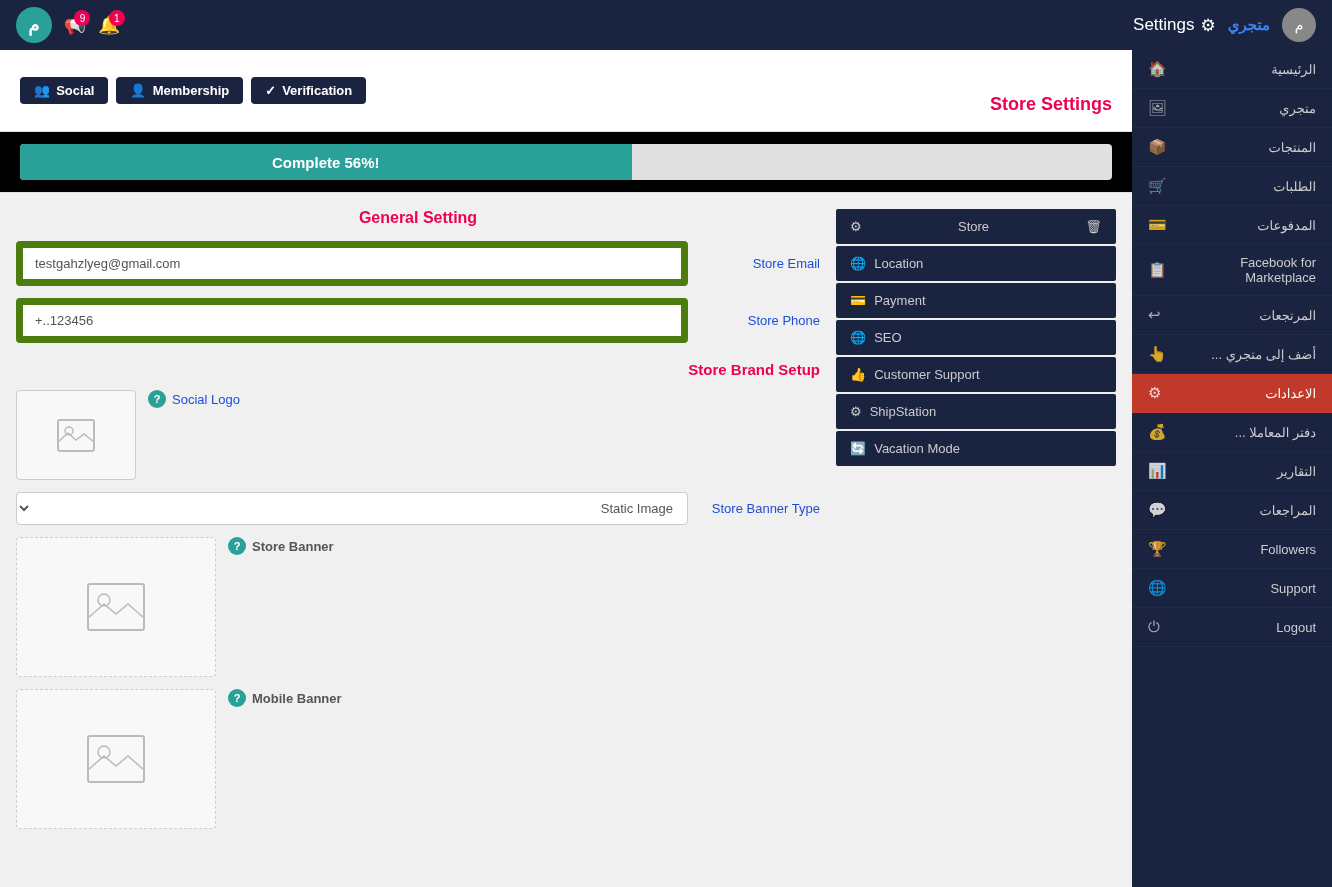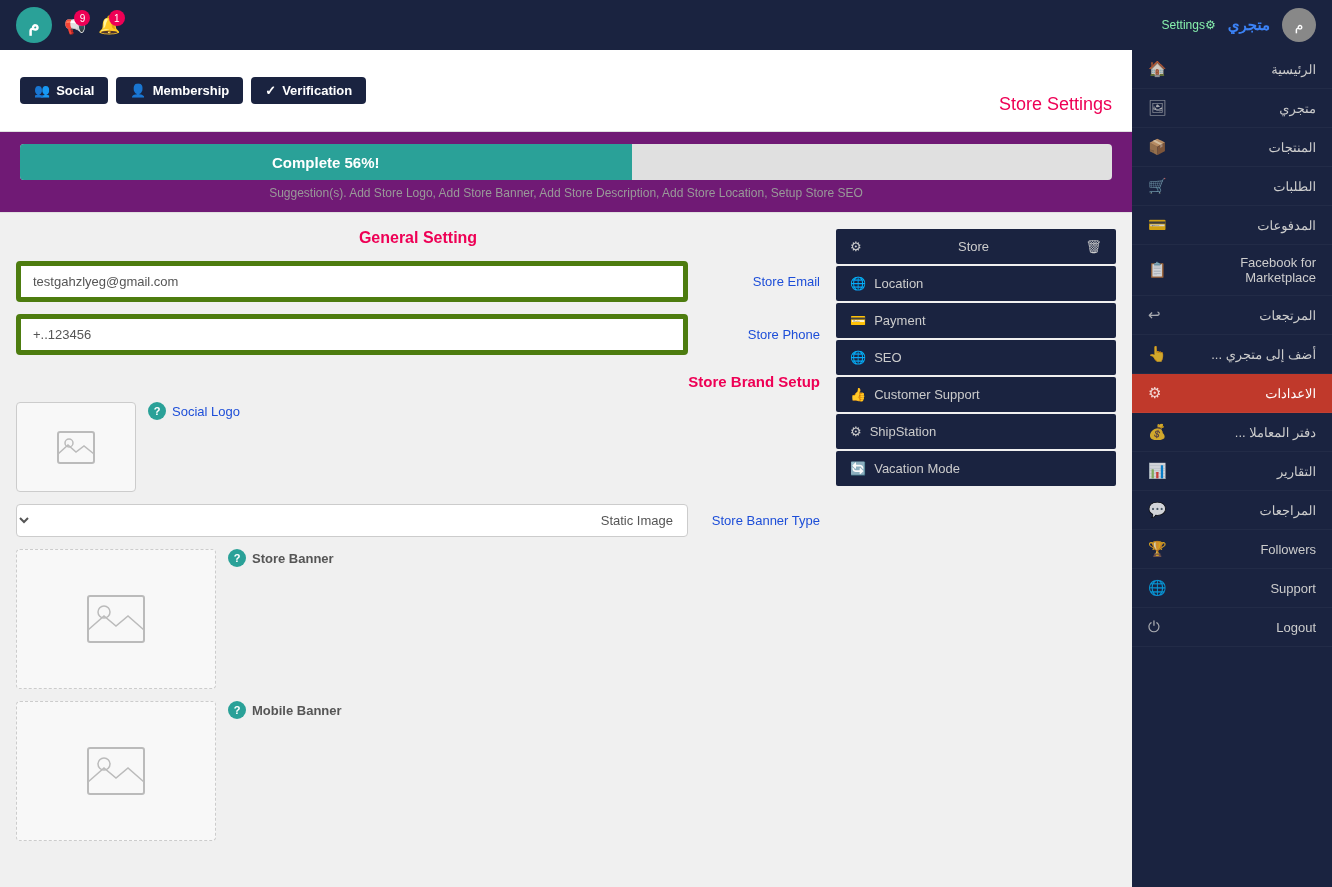--- a/index.html
+++ b/index.html
@@ -24,21 +24,21 @@
     }
     .notif-btn {
       position: relative; background: none; border: none; color: #ccc; cursor: pointer; font-size: 18px;
     }
     .notif-badge {
       position: absolute; top: -4px; right: -4px;
       background: #e05; color: white; border-radius: 50%;
       width: 16px; height: 16px; font-size: 10px;
       display: flex; align-items: center; justify-content: center;
     }
-    .settings-link { color: #86efac; font-size: 12px; cursor: pointer; display: flex; align-items: center; }
+    .settings-link { color: #ffffff; font-size: 17px; cursor: pointer; display: flex; align-items: center; gap: 6px; }
     .user-name { color: #3b82f6; font-size: 15px; font-weight: bold; direction: rtl; }
     .user-avatar { width: 34px; height: 34px; border-radius: 50%; background: #888; overflow: hidden; }
 
     
     .layout { display: flex; margin-top: 50px; min-height: calc(100vh - 50px); }
 
     
     .sidebar {
       width: 200px; background: #1a2340; min-height: calc(100vh - 50px);
       position: fixed; right: 0; top: 50px; bottom: 0; overflow-y: auto;
@@ -64,35 +64,35 @@
 
     
     .store-header {
       background: white;
       padding: 16px 20px;
       border-bottom: 1px solid #e0e0e0;
       display: flex;
       align-items: center;
       justify-content: space-between;
     }
-    .store-title { color: #e05; font-size: 18px; font-weight: normal; margin-top: 28px; }
+    .store-title { color: #e05; font-size: 18px; font-weight: bold; margin-top: 28px; }
     .store-tabs { display: flex; gap: 8px; }
     .store-tab {
       padding: 6px 14px; border-radius: 4px;
       font-size: 13px; cursor: pointer; border: none;
       display: flex; align-items: center; gap: 6px;
       font-weight: bold;
     }
     .tab-social { background: #1a2340; color: white; }
     .tab-membership { background: #1a2340; color: white; }
     .tab-verification { background: #1a2340; color: white; }
 
     
     .progress-section {
-      background: #701a75;
+      background: #000000;
       padding: 12px 20px;
       border-bottom: 1px solid #e0e0e0;
     }
     .progress-bar-container {
       width: 100%; height: 36px; background: #e0e0e0; border-radius: 4px; overflow: hidden; position: relative;
     }
     .progress-bar-fill {
       height: 100%; background: #2aa198;
       display: flex; align-items: center; justify-content: center;
       color: white; font-weight: bold; font-size: 15px;
@@ -136,21 +136,21 @@
 
     .section-title {
       color: #e05; font-size: 16px; font-weight: bold; margin-bottom: 14px; text-align: center;
     }
 
     .form-row {
       display: flex; align-items: center; gap: 12px; margin-bottom: 12px;
     }
     .form-label { color: #1d4ed8; font-size: 13px; width: 120px; text-align: right; flex-shrink: 0; }
     .form-input {
-      flex: 1; padding: 8px 12px; border: 5px solid #4d7c0f; border-radius: 4px;
+      flex: 1; padding: 8px 12px; border: 7px solid #4d7c0f; border-radius: 4px;
       font-size: 13px; text-align: right; direction: rtl; color: #555;
     }
 
     .brand-section-title {
       color: #e05; font-size: 15px; font-weight: bold; margin: 18px 0 12px; text-align: right;
     }
 
     .image-placeholder {
       width: 120px; height: 90px; border: 1px solid #ccc; border-radius: 4px;
       background: #f8f8f8; display: flex; align-items: center; justify-content: center;
@@ -289,21 +289,20 @@
       </div>
       <div class="store-title">Store Settings</div>
     </div>
 
     <div class="progress-section">
       <div class="progress-bar-container">
         <div class="progress-bar-fill" style="width: 56%;">
           <span>Complete 56%!</span>
         </div>
       </div>
-      <div class="progress-suggestion">Suggestion(s). Add Store Logo, Add Store Banner, Add Store Description, Add Store Location, Setup Store SEO</div>
     </div>
 
     <div class="content-area">
 
       <div class="form-area">
 
         <div class="section-title">General Setting</div>
 
         <div class="form-row">
           <input class="form-input" type="text" value="testgahzlyeg@gmail.com" style="text-align: left; direction: ltr;">

